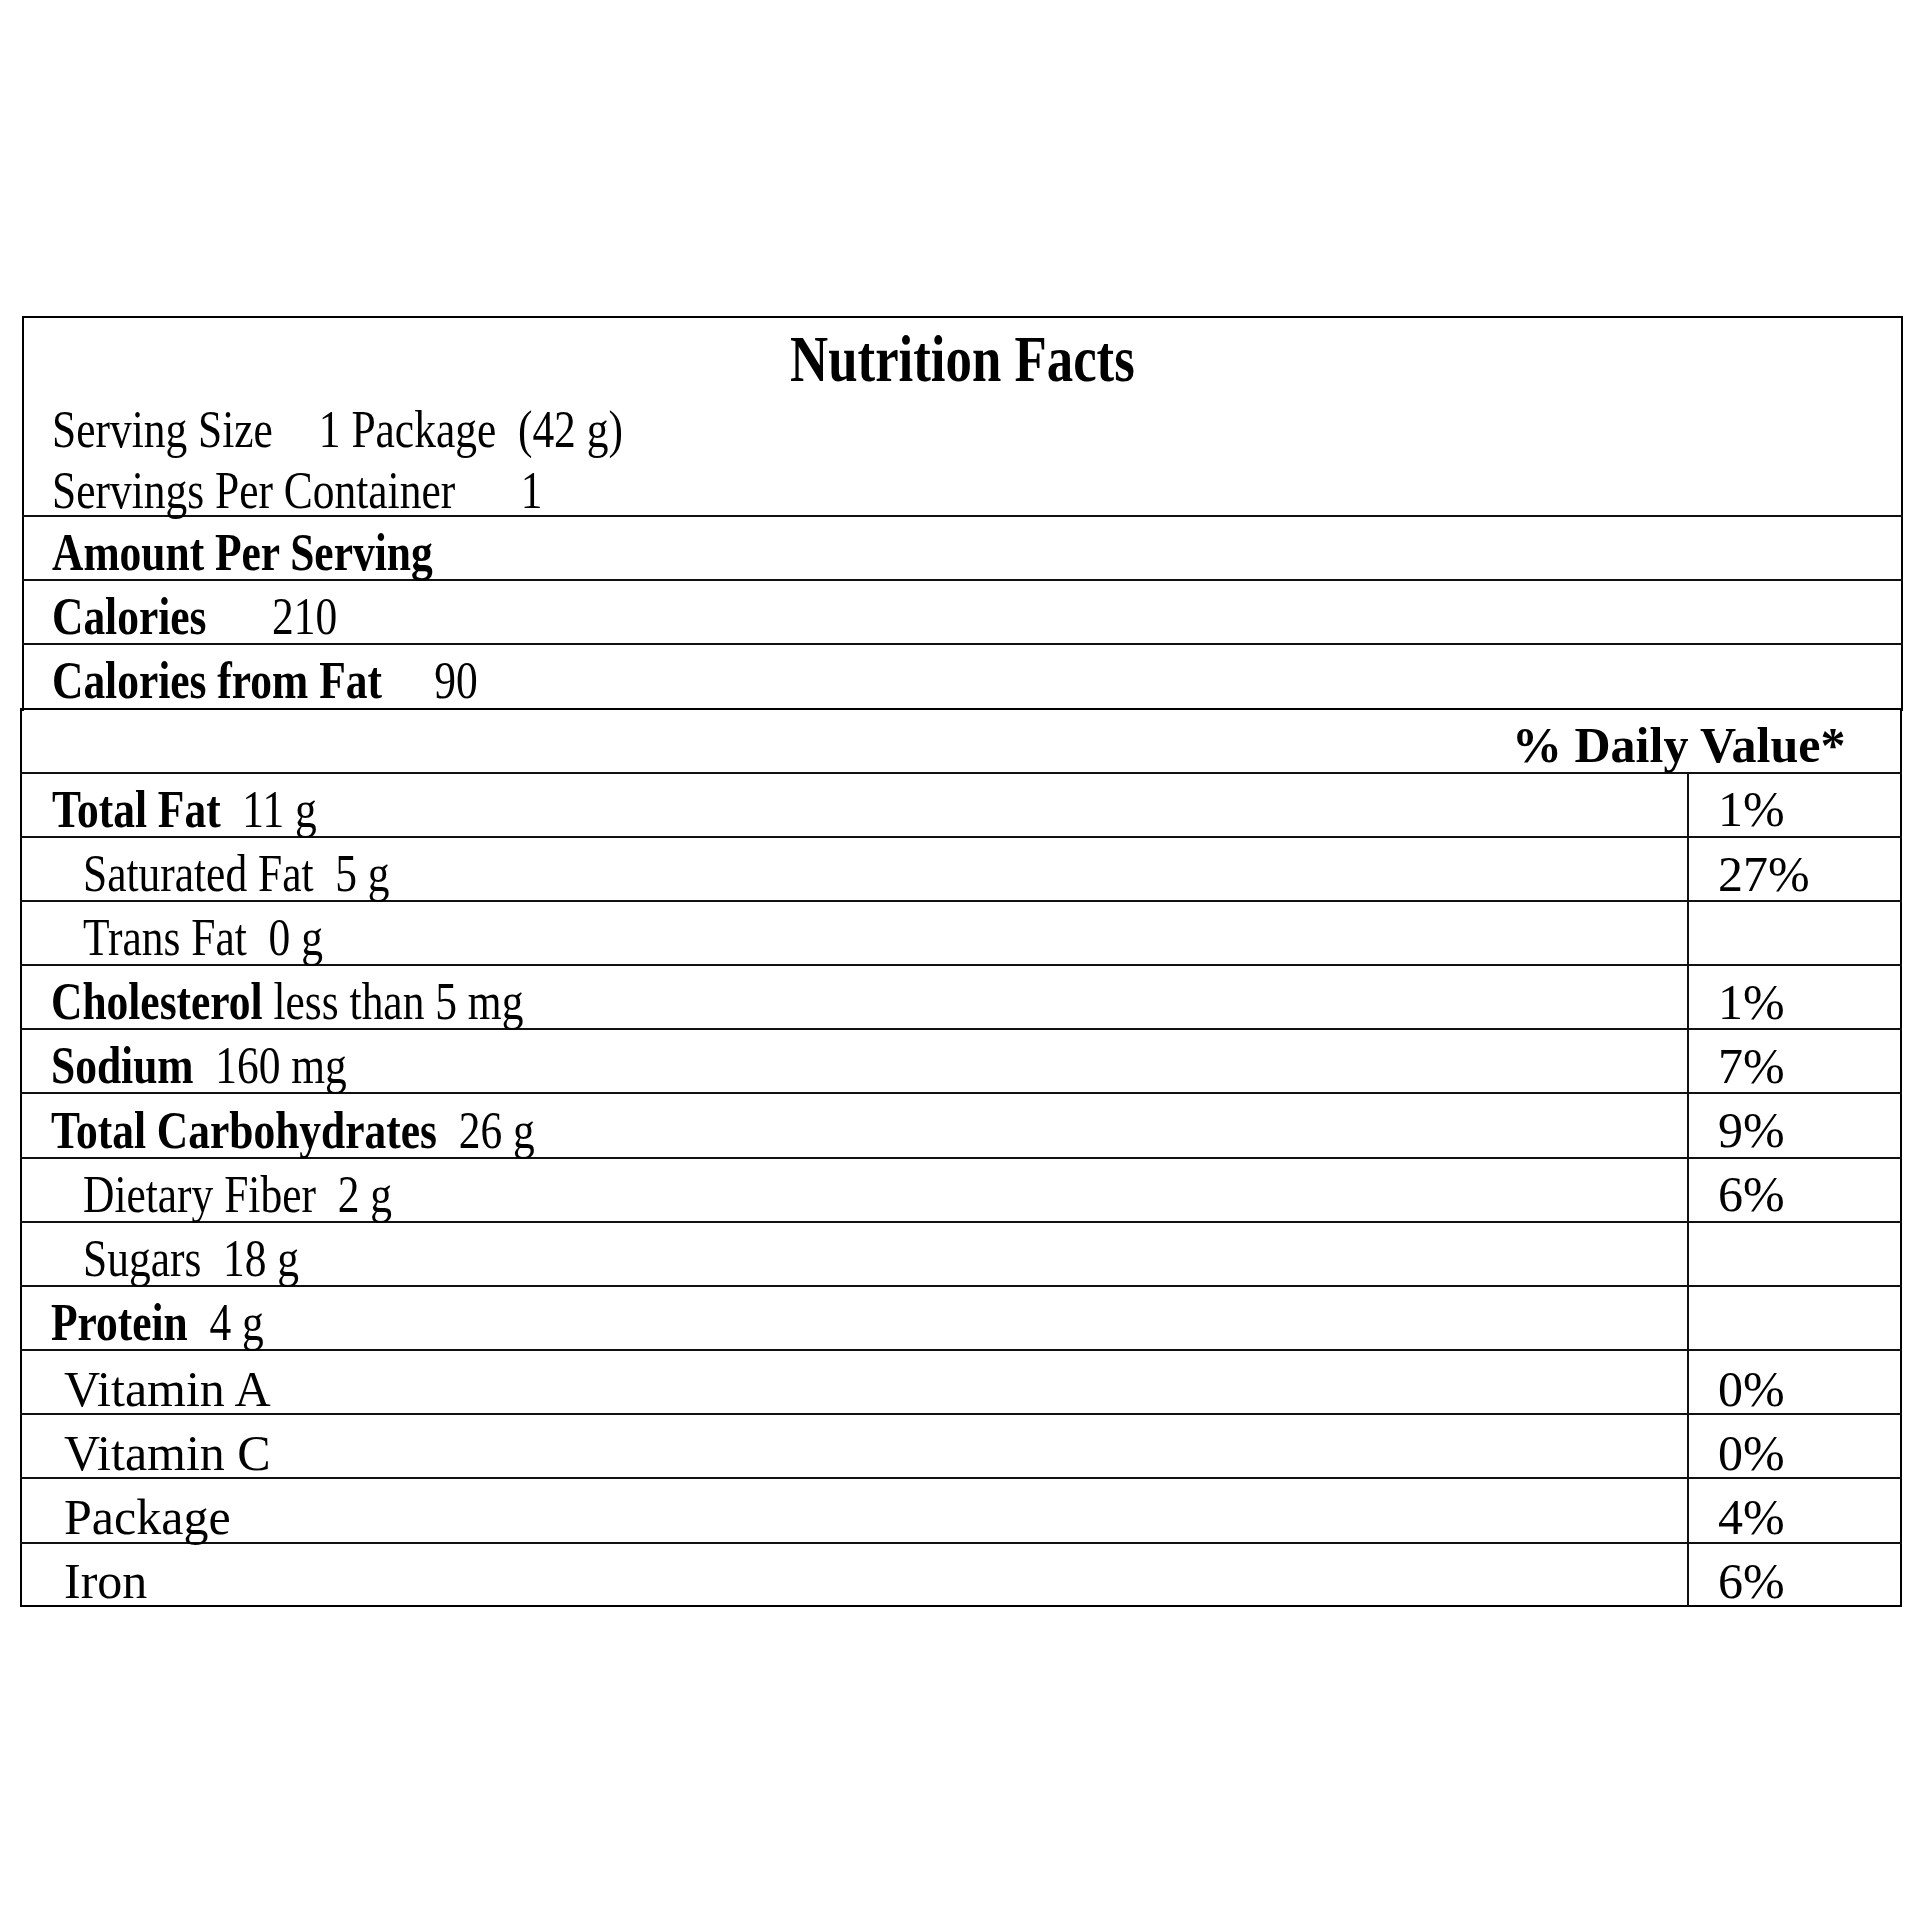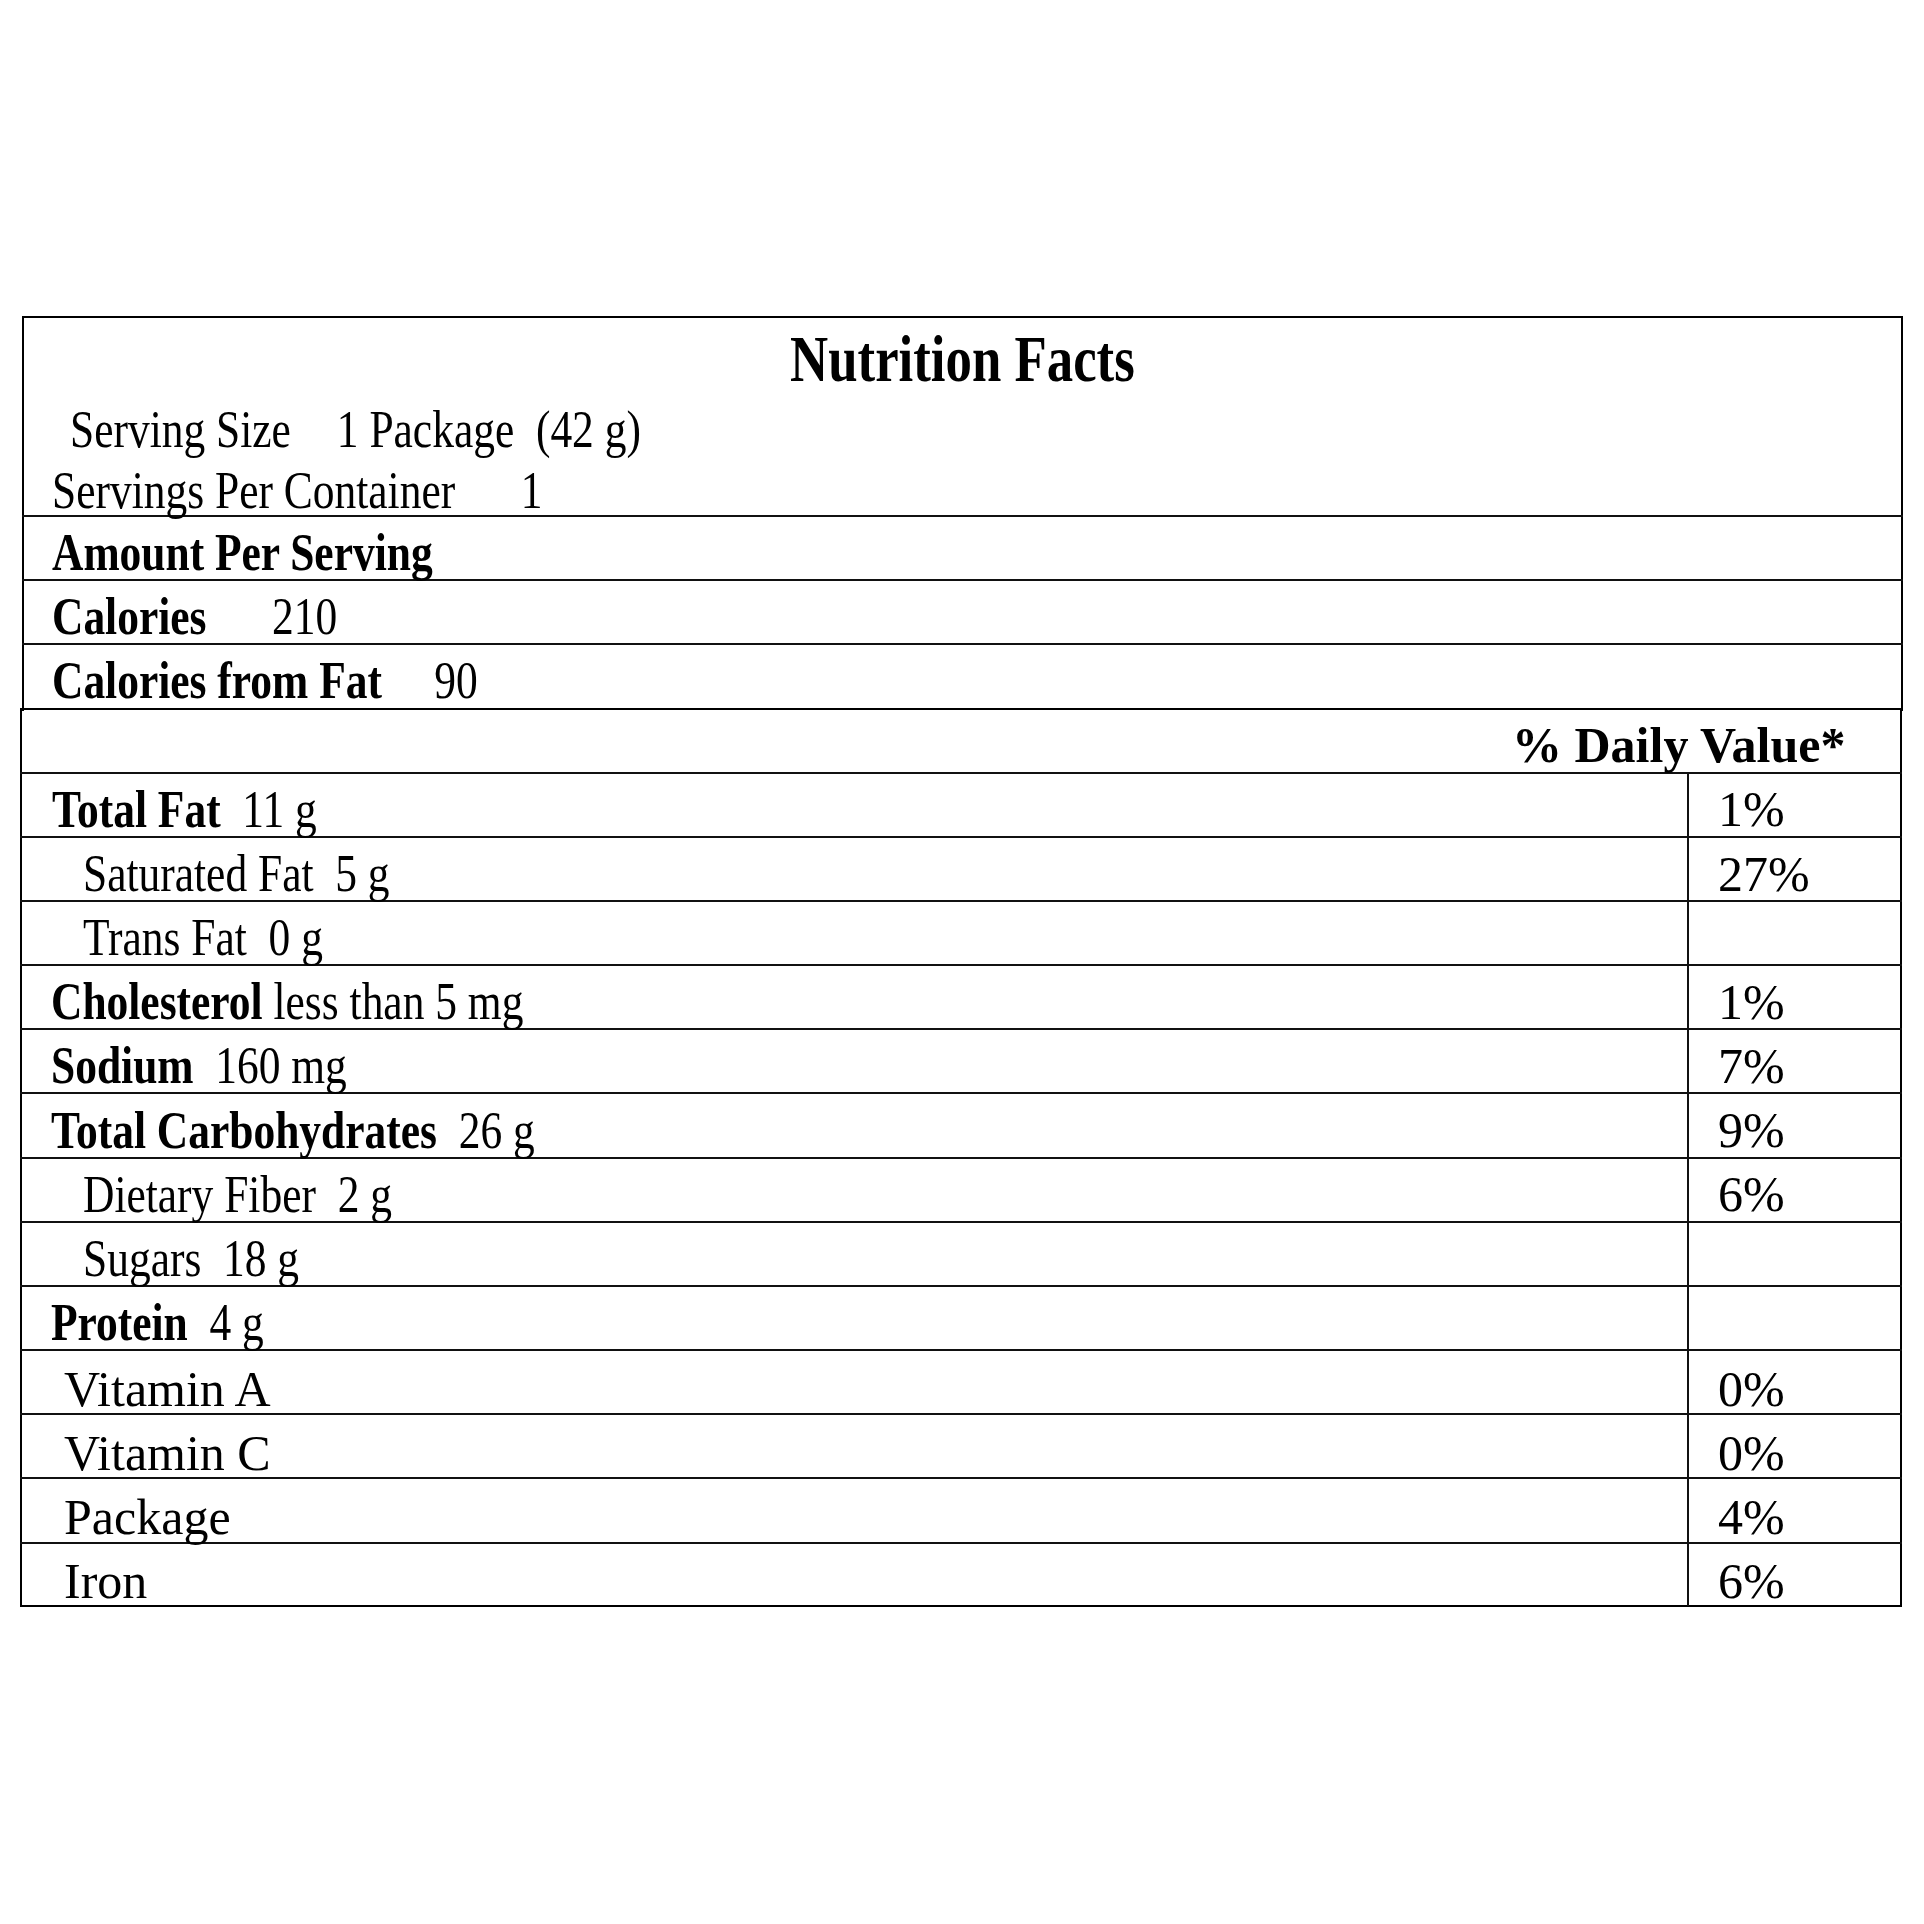--- a/index.html
+++ b/index.html
@@ -41,21 +41,21 @@
 <div class="hline" style="left:20px;width:1882px;top:1285px"></div>
 <div class="hline" style="left:20px;width:1882px;top:1349px"></div>
 <div class="hline" style="left:20px;width:1882px;top:1413px"></div>
 <div class="hline" style="left:20px;width:1882px;top:1477px"></div>
 <div class="hline" style="left:20px;width:1882px;top:1542px"></div>
 
 <div class="vline" style="left:1687px;top:772px;height:834px"></div>
 
 <div class="t title" style="left:0;width:1925px;top:326px;text-align:center"><span class="cond">Nutrition Facts</span></div>
 
-<div class="t hdr" style="left:70px;top:403px"><span class="cond"><span>Serving Size</span><span style="display:inline-block;width:56px"></span><span style="white-space:pre">1 Package  (42 g)</span></span></div>
+<div class="t hdr" style="left:52px;top:403px"><span class="cond"><span>Serving Size</span><span style="display:inline-block;width:56px"></span><span style="white-space:pre">1 Package  (42 g)</span></span></div>
 
 <div class="t hdr" style="left:52px;top:464px"><span class="cond"><span>Servings Per Container</span><span style="display:inline-block;width:80px"></span><span>1</span></span></div>
 
 <div class="t row-text b" style="left:52px;top:526px"><span class="cond">Amount Per Serving</span></div>
 
 <div class="t row-text" style="left:52px;top:590px"><span class="cond"><span class="b">Calories</span><span style="display:inline-block;width:80px"></span><span>210</span></span></div>
 
 <div class="t row-text" style="left:52px;top:654px"><span class="cond"><span class="b">Calories from Fat</span><span style="display:inline-block;width:64px"></span><span>90</span></span></div>
 
 <div class="t dv-head" style="left:1512px;top:720px">% Daily Value*</div>

